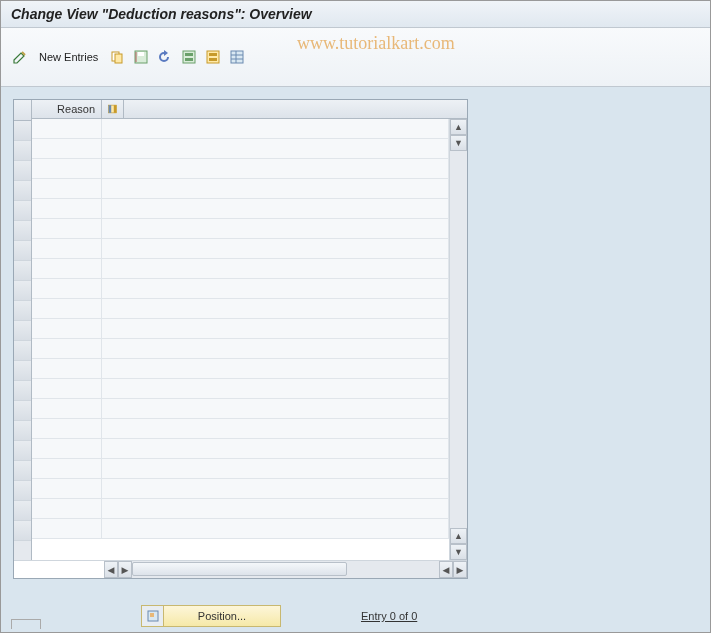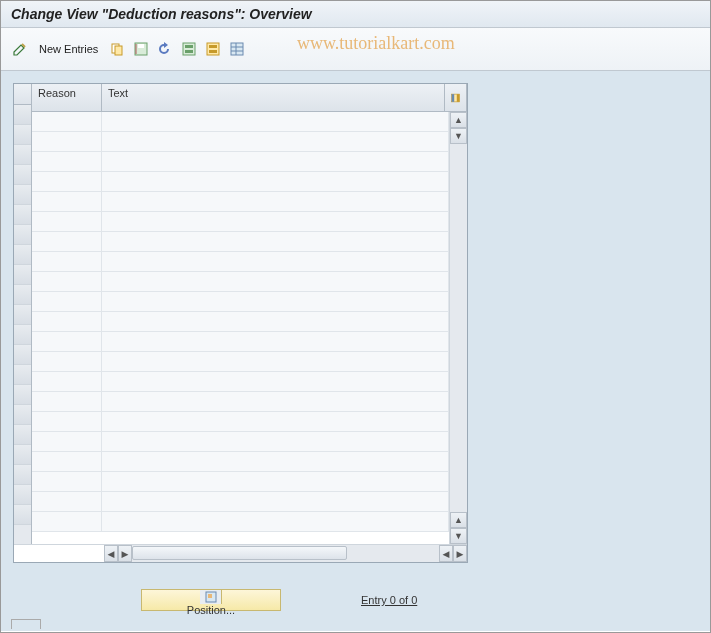--- a/index.html
+++ b/index.html
@@ -18,21 +18,21 @@
   border-bottom: 1px solid #c0c8d0;
   padding: 5px 10px;
   font-weight: bold;
   font-style: italic;
   font-size: 14px;
   color: #222;
 }
 .toolbar {
   background: linear-gradient(to bottom, #f8fafc 0%, #eef2f6 100%);
   border-bottom: 1px solid #c0c8d0;
-  padding: 12px 10px;
+  padding: 20px 10px;
   display: flex;
   align-items: center;
   gap: 6px;
 }
 .tb-icon {
   width: 18px;
   height: 18px;
   display: inline-flex;
   align-items: center;
   justify-content: center;
@@ -89,23 +89,24 @@
   background: linear-gradient(to bottom, #e8ecf0, #d8dee5);
   cursor: pointer;
 }
 .grid-cols {
   flex: 1;
   display: flex;
   flex-direction: column;
 }
 .grid-header {
   display: flex;
-  height: 28px;
+  height: 19px;
   background: linear-gradient(to bottom, #edf1f5, #dde3ea);
   border-bottom: 1px solid #b0bac4;
+  text-align: right;
 }
 .col-h {
   border-right: 1px solid #b0bac4;
   padding: 3px 6px;
   font-size: 11px;
   color: #333;
 }
 .col-reason { width: 70px; }
 .col-text { flex: 1; }
 .col-config {
@@ -196,21 +197,20 @@
 }
 .position-btn {
   margin-left: 120px;
   display: flex;
   align-items: center;
   background: linear-gradient(to bottom,#fdf6d9,#f6e9a8);
   border: 1px solid #c8b870;
   height: 22px;
   width: 140px;
   cursor: pointer;
-  flex-direction: column;
 }
 .position-icon {
   width: 22px;
   height: 20px;
   background: #e8edf2;
   border-right: 1px solid #c8b870;
   display: flex;
   align-items: center;
   justify-content: center;
 }
@@ -319,21 +319,20 @@
             <div class="row-sel"></div>
             <div class="row-sel"></div>
             <div class="row-sel"></div>
             <div class="row-sel"></div>
             <div class="row-sel"></div>
           </div>
       </div>
       <div class="grid-cols">
         <div class="grid-header">
           <div class="col-h col-reason">Reason</div>
-          <div class="col-h col-text">Text</div>
           <div class="col-h col-config">
             <svg width="14" height="14" viewBox="0 0 14 14">
                 <rect x="1" y="1" width="12" height="12" fill="#ffe9a8" stroke="#c79a2a"></rect>
                 <rect x="1" y="1" width="4" height="12" fill="#6a8ab0"></rect>
                 <rect x="9" y="1" width="4" height="12" fill="#c79a2a"></rect>
               </svg>
           </div>
         </div>
         <div class="grid-body">
           <div class="grid-rows" id="grid-rows">

